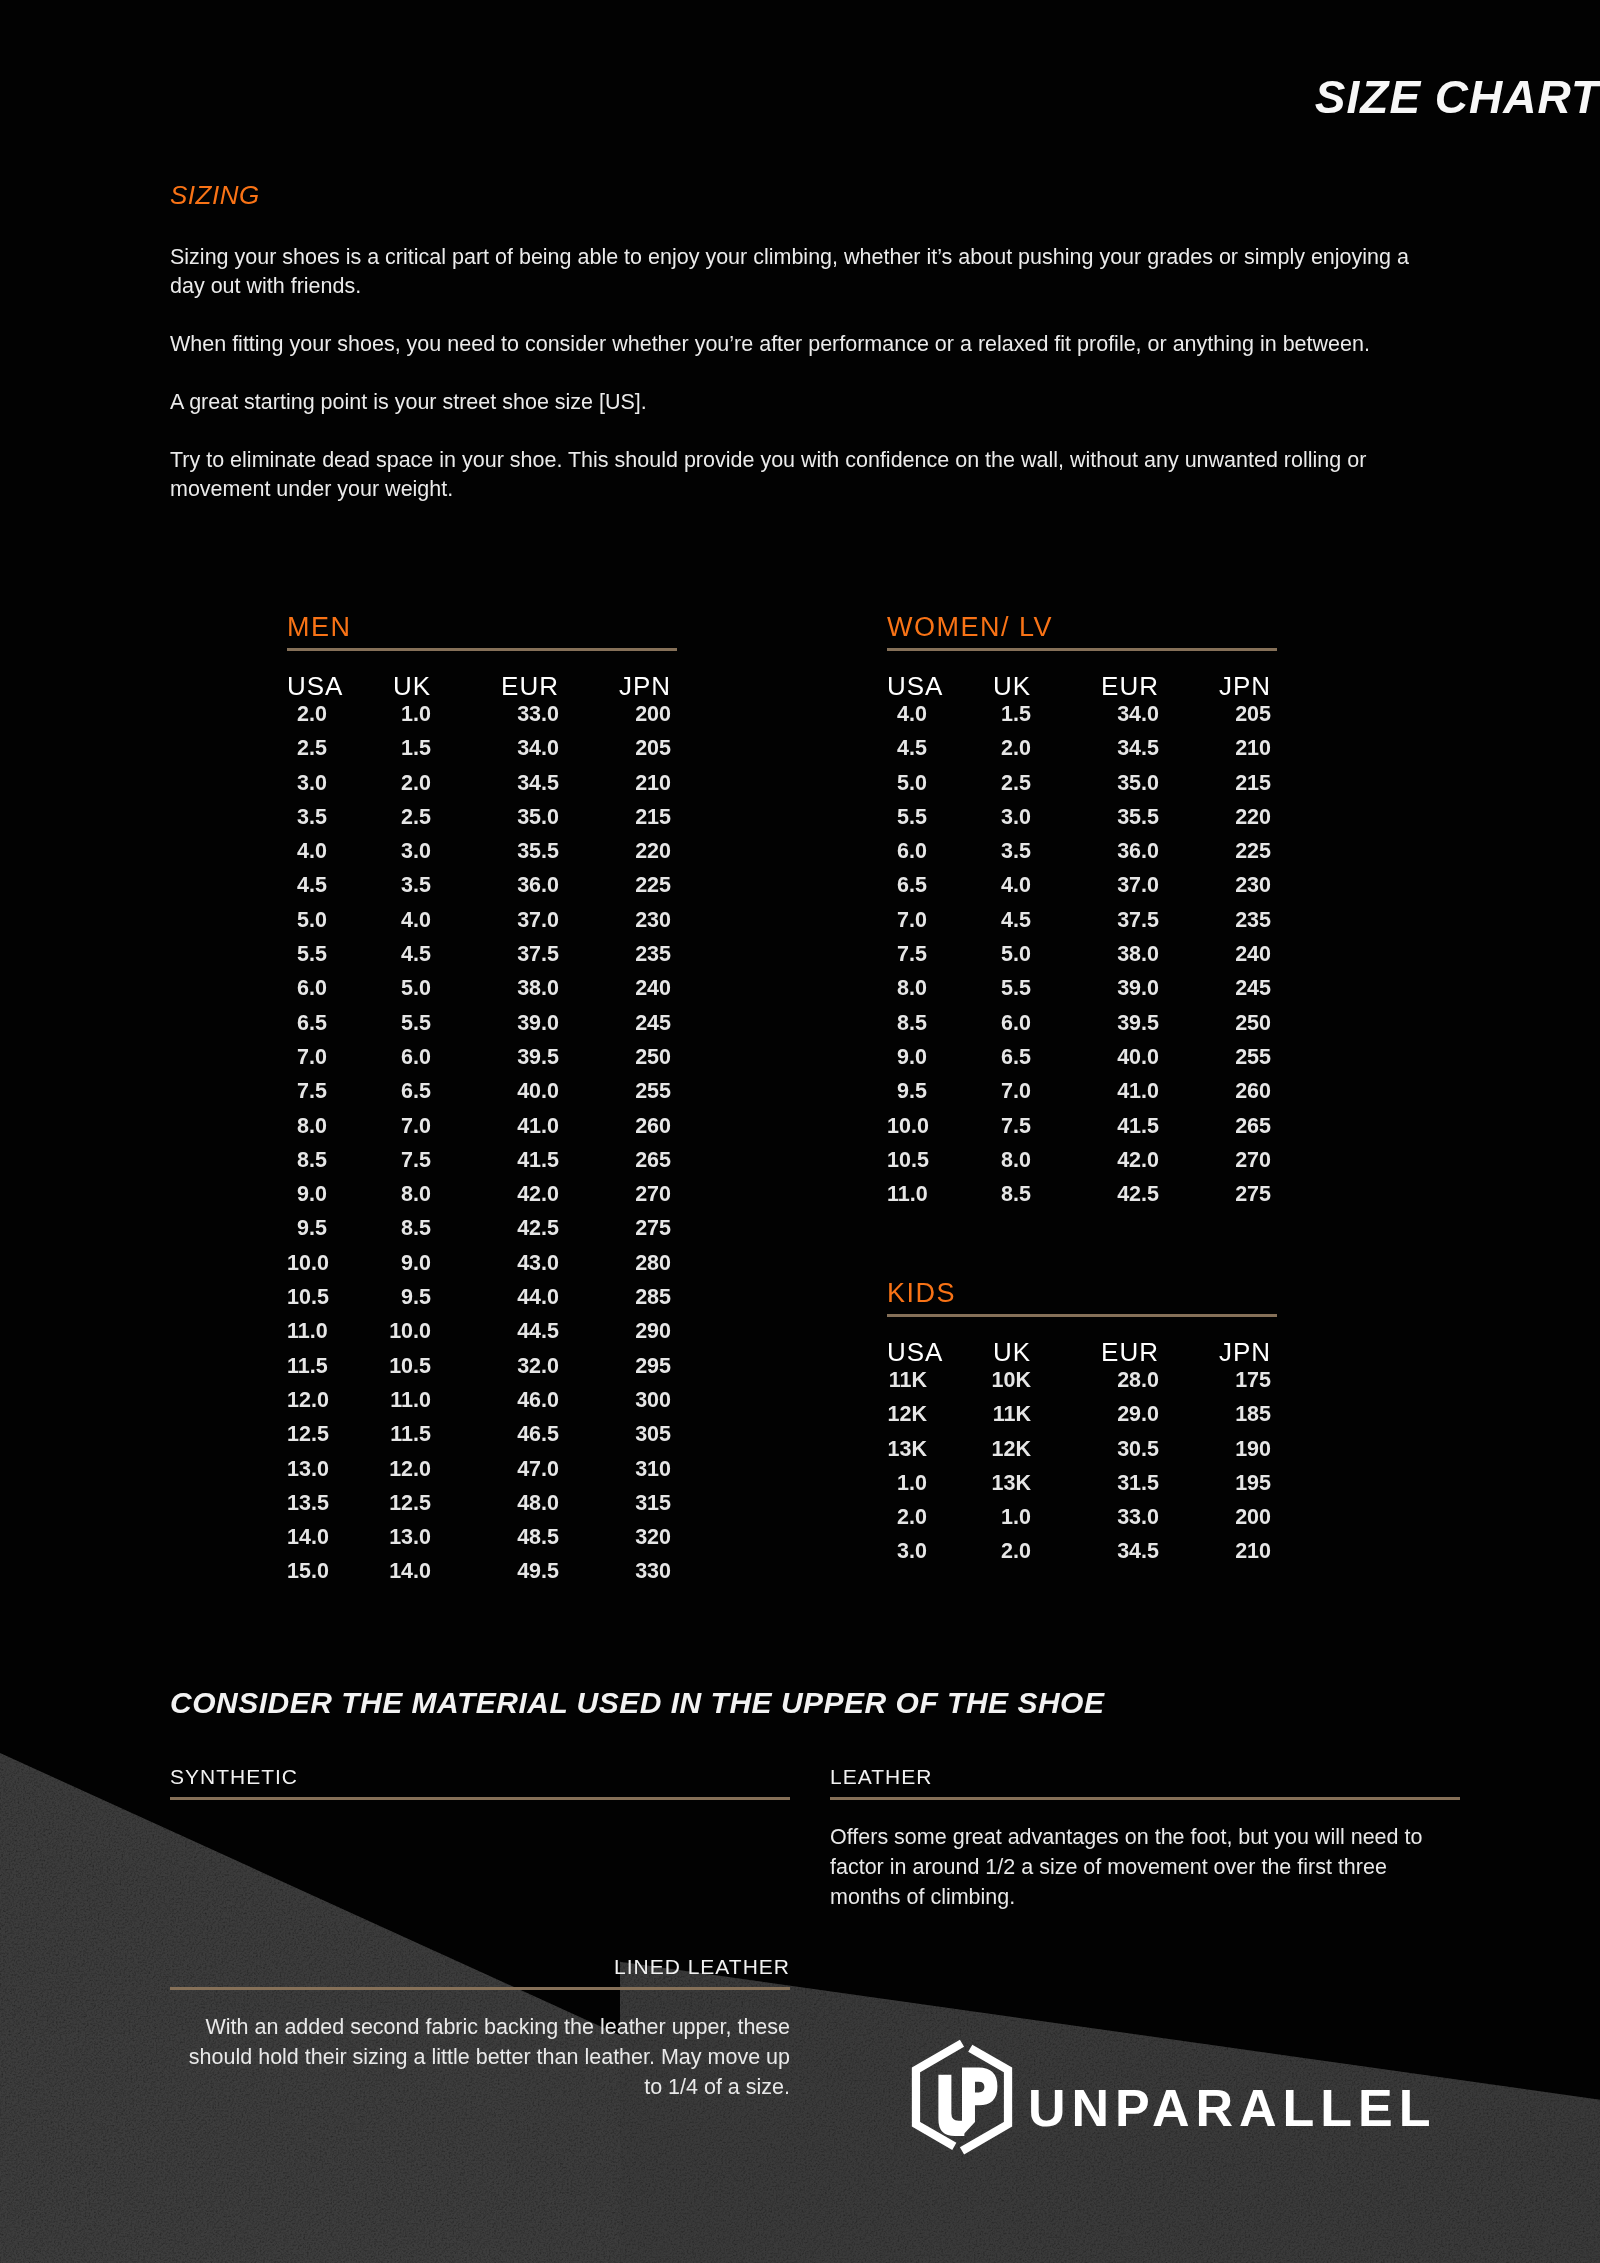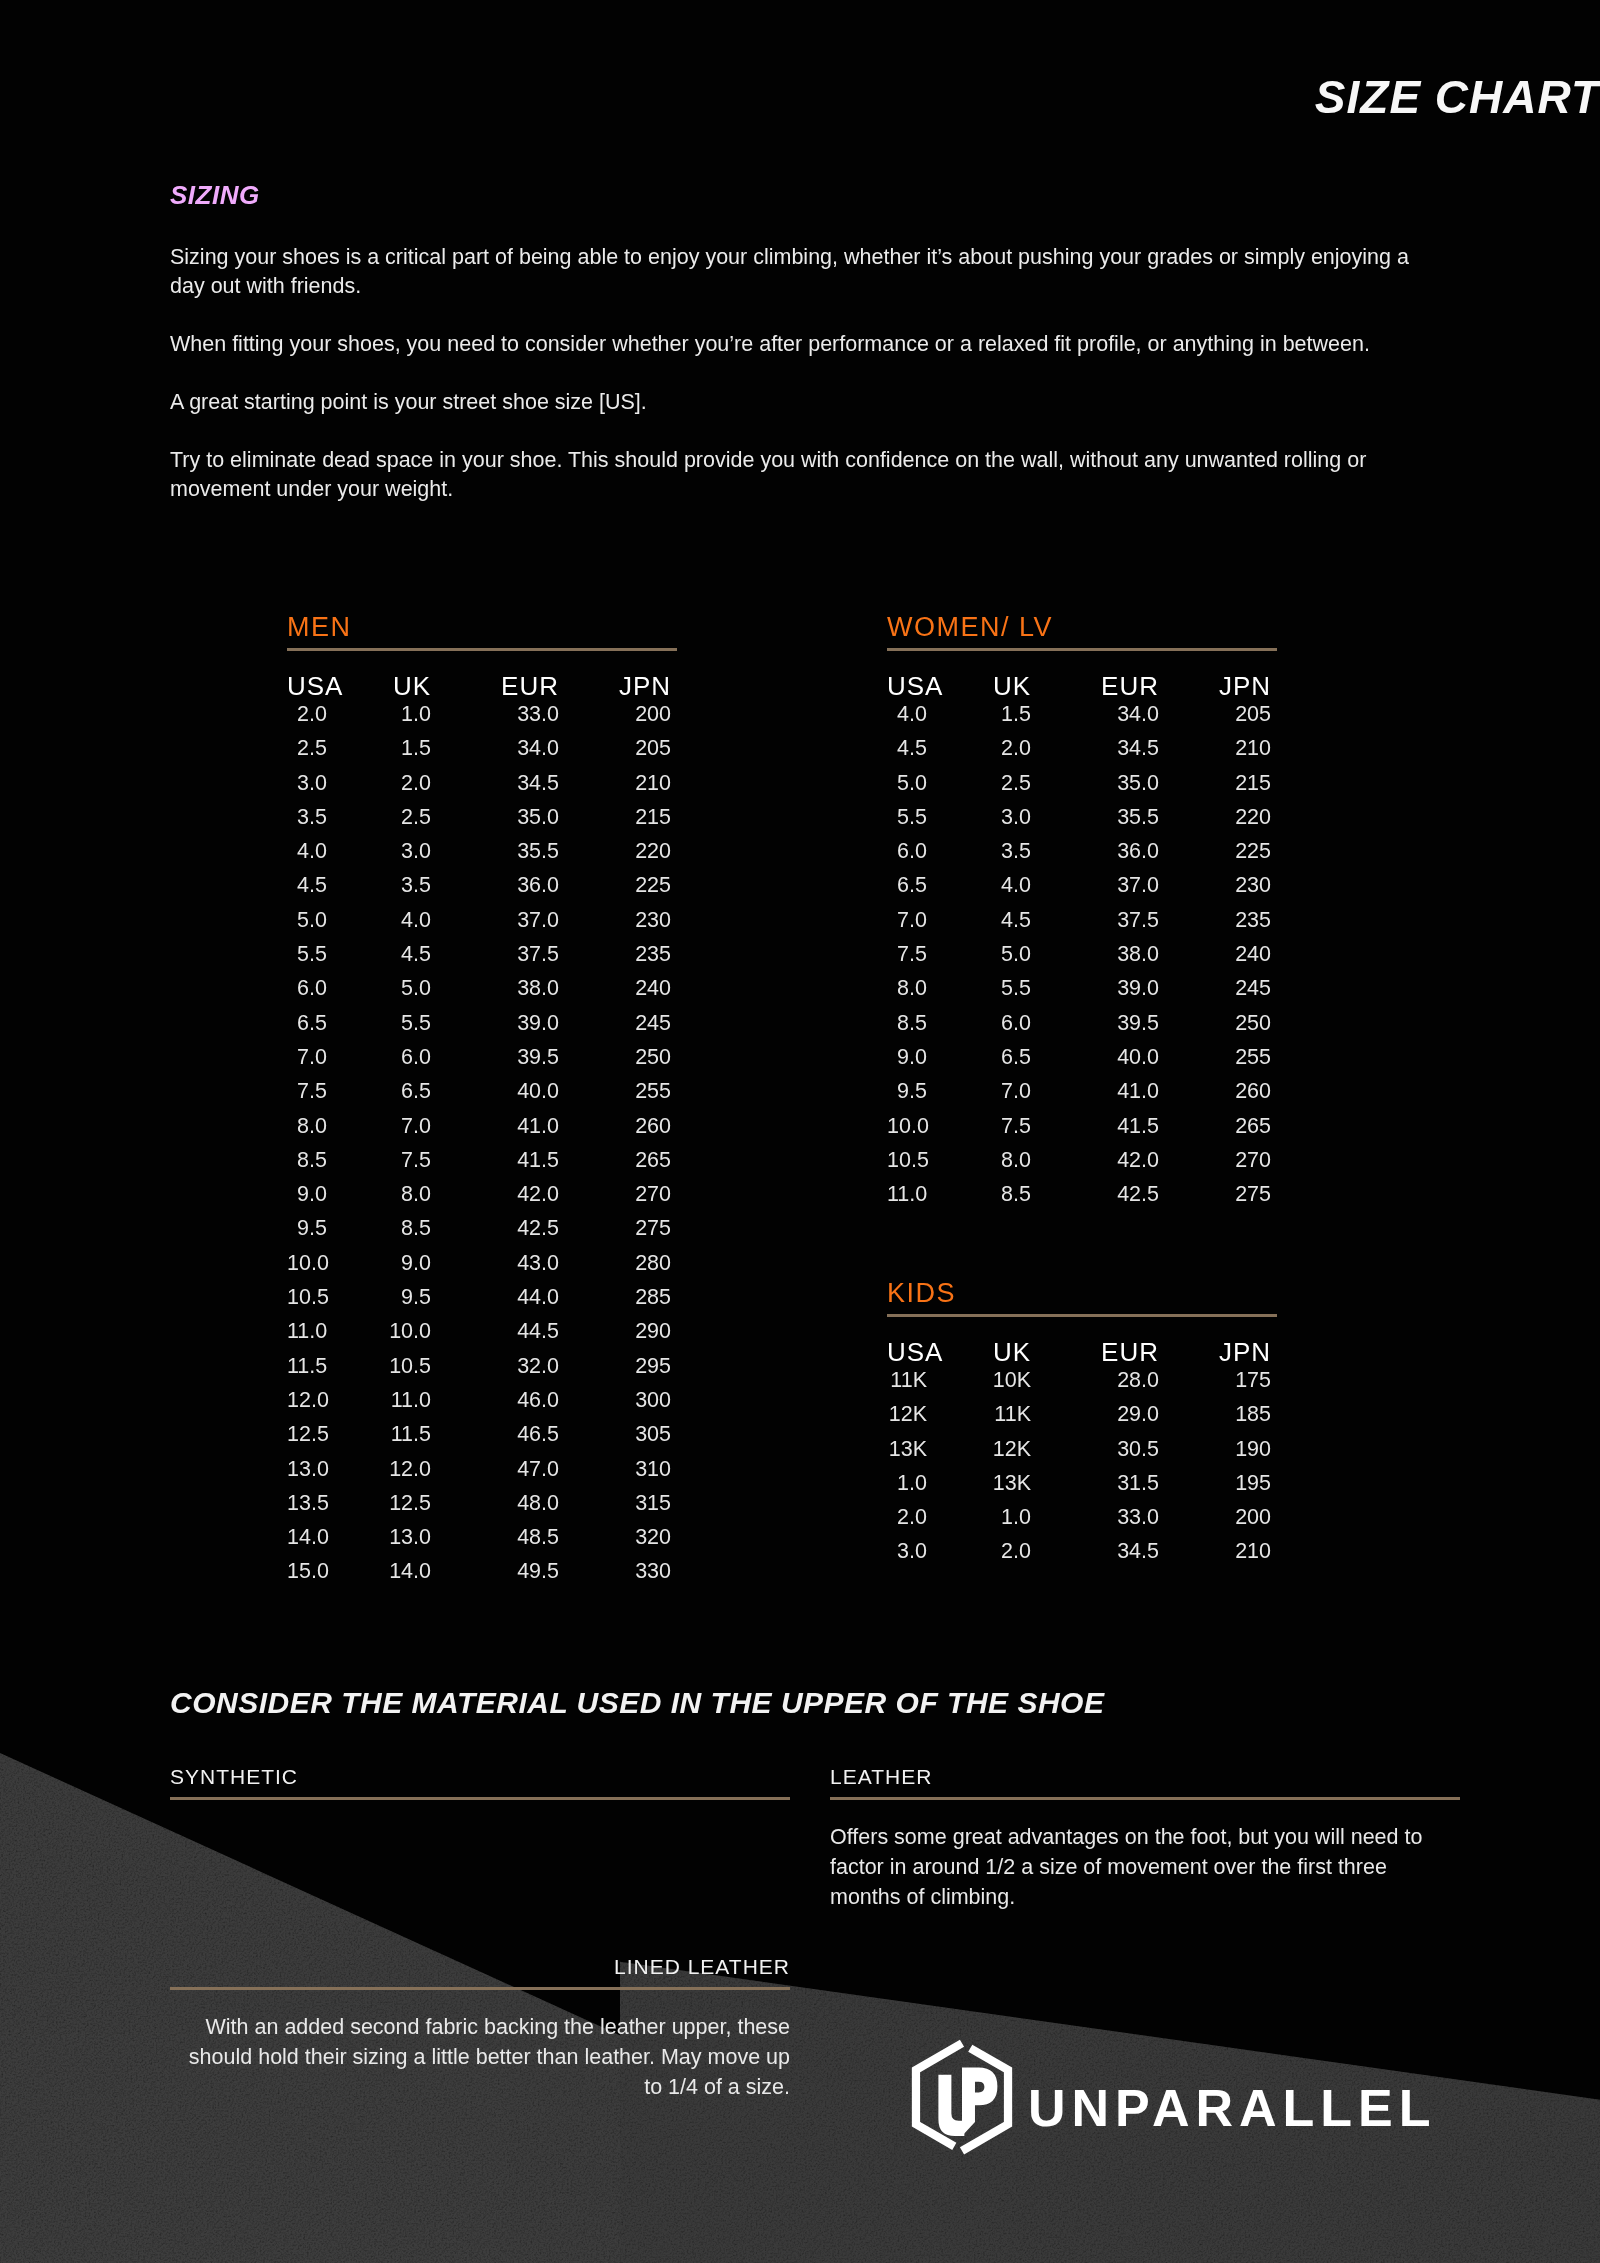--- a/index.html
+++ b/index.html
@@ -9,38 +9,38 @@
   .texture{position:absolute;background-color:#161616;}
   .texture svg{display:block;width:100%;height:100%;opacity:.55;}
   #texture-left{left:0;top:1753px;width:1120px;height:510px;
       clip-path:polygon(0 0,100% 100%,0 100%);}
   #texture-right{left:620px;top:1900px;width:980px;height:363px;
       clip-path:polygon(0 17%,100% 55%,100% 100%,0 100%);}
   
   .h-title{position:absolute;left:0;top:72px;width:100%;text-align:right;
       font-size:46px;line-height:50px;font-weight:700;font-style:italic;letter-spacing:1px;color:#f7f7f7;}
   .h-sizing{position:absolute;left:170px;top:180px;font-size:26px;line-height:30px;
-      font-weight:700;font-style:italic;letter-spacing:.5px;color:#f0abfc;}
+      font-weight:400;font-style:italic;letter-spacing:.5px;color:#f97316;}
   .h-materials{position:absolute;left:170px;top:1686px;font-size:30px;line-height:34px;
       font-weight:700;font-style:italic;letter-spacing:.5px;color:#f2f2f2;}
   
   #intro{position:absolute;left:170px;top:243px;width:1240px;}
   #intro p{margin:0 0 29px 0;font-size:21.5px;line-height:29px;font-weight:400;color:#ebebeb;}
   
   .size-block{position:absolute;width:390px;}
   #men-table{left:287px;top:612px;}
   #women-table{left:887px;top:612px;}
   #kids-table{left:887px;top:1278px;}
   .block-heading{font-size:27px;line-height:30px;font-weight:400;letter-spacing:1.5px;color:#f97316;}
   .rule{height:3px;margin-top:6px;}
   .cols{display:grid;grid-template-columns:40px 104px 128px 112px;width:384px;}
   .cols div{text-align:right;}
   .cols.header{margin-top:24px;font-size:26px;line-height:22px;font-weight:400;
       letter-spacing:1px;color:#ffffff;}
-  .cols.row{font-size:21.5px;line-height:34.3px;font-weight:400;color:#e6e6e6;}
+  .cols.row{font-size:21.5px;line-height:34.3px;font-weight:700;color:#e6e6e6;}
   .cols.row:first-of-type{margin-top:15px;}
   
   .mat-block{position:absolute;}
   #synthetic-block{left:170px;top:1765px;width:620px;}
   #leather-block{left:830px;top:1765px;width:630px;}
   #lined-leather-block{left:170px;top:1955px;width:620px;text-align:right;}
   .mat-heading{font-size:21px;line-height:24px;font-weight:400;letter-spacing:1px;color:#f2f2f2;}
   .mat-rule{height:3px;margin-top:8px;}
   .mat-body{margin:22px 0 0 0;font-size:21.5px;line-height:30px;font-weight:400;color:#e9e9e9;}
   

